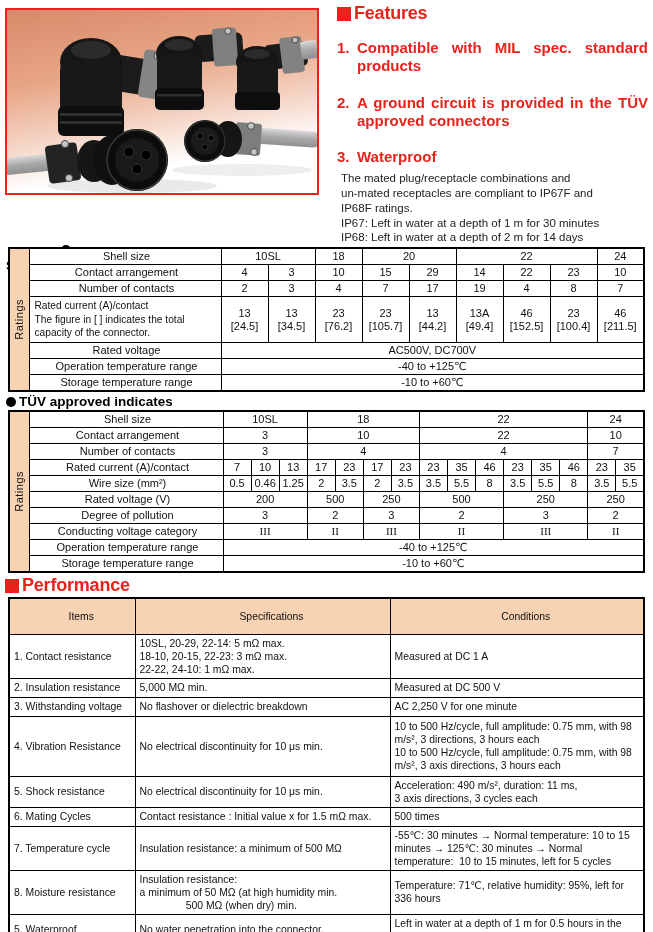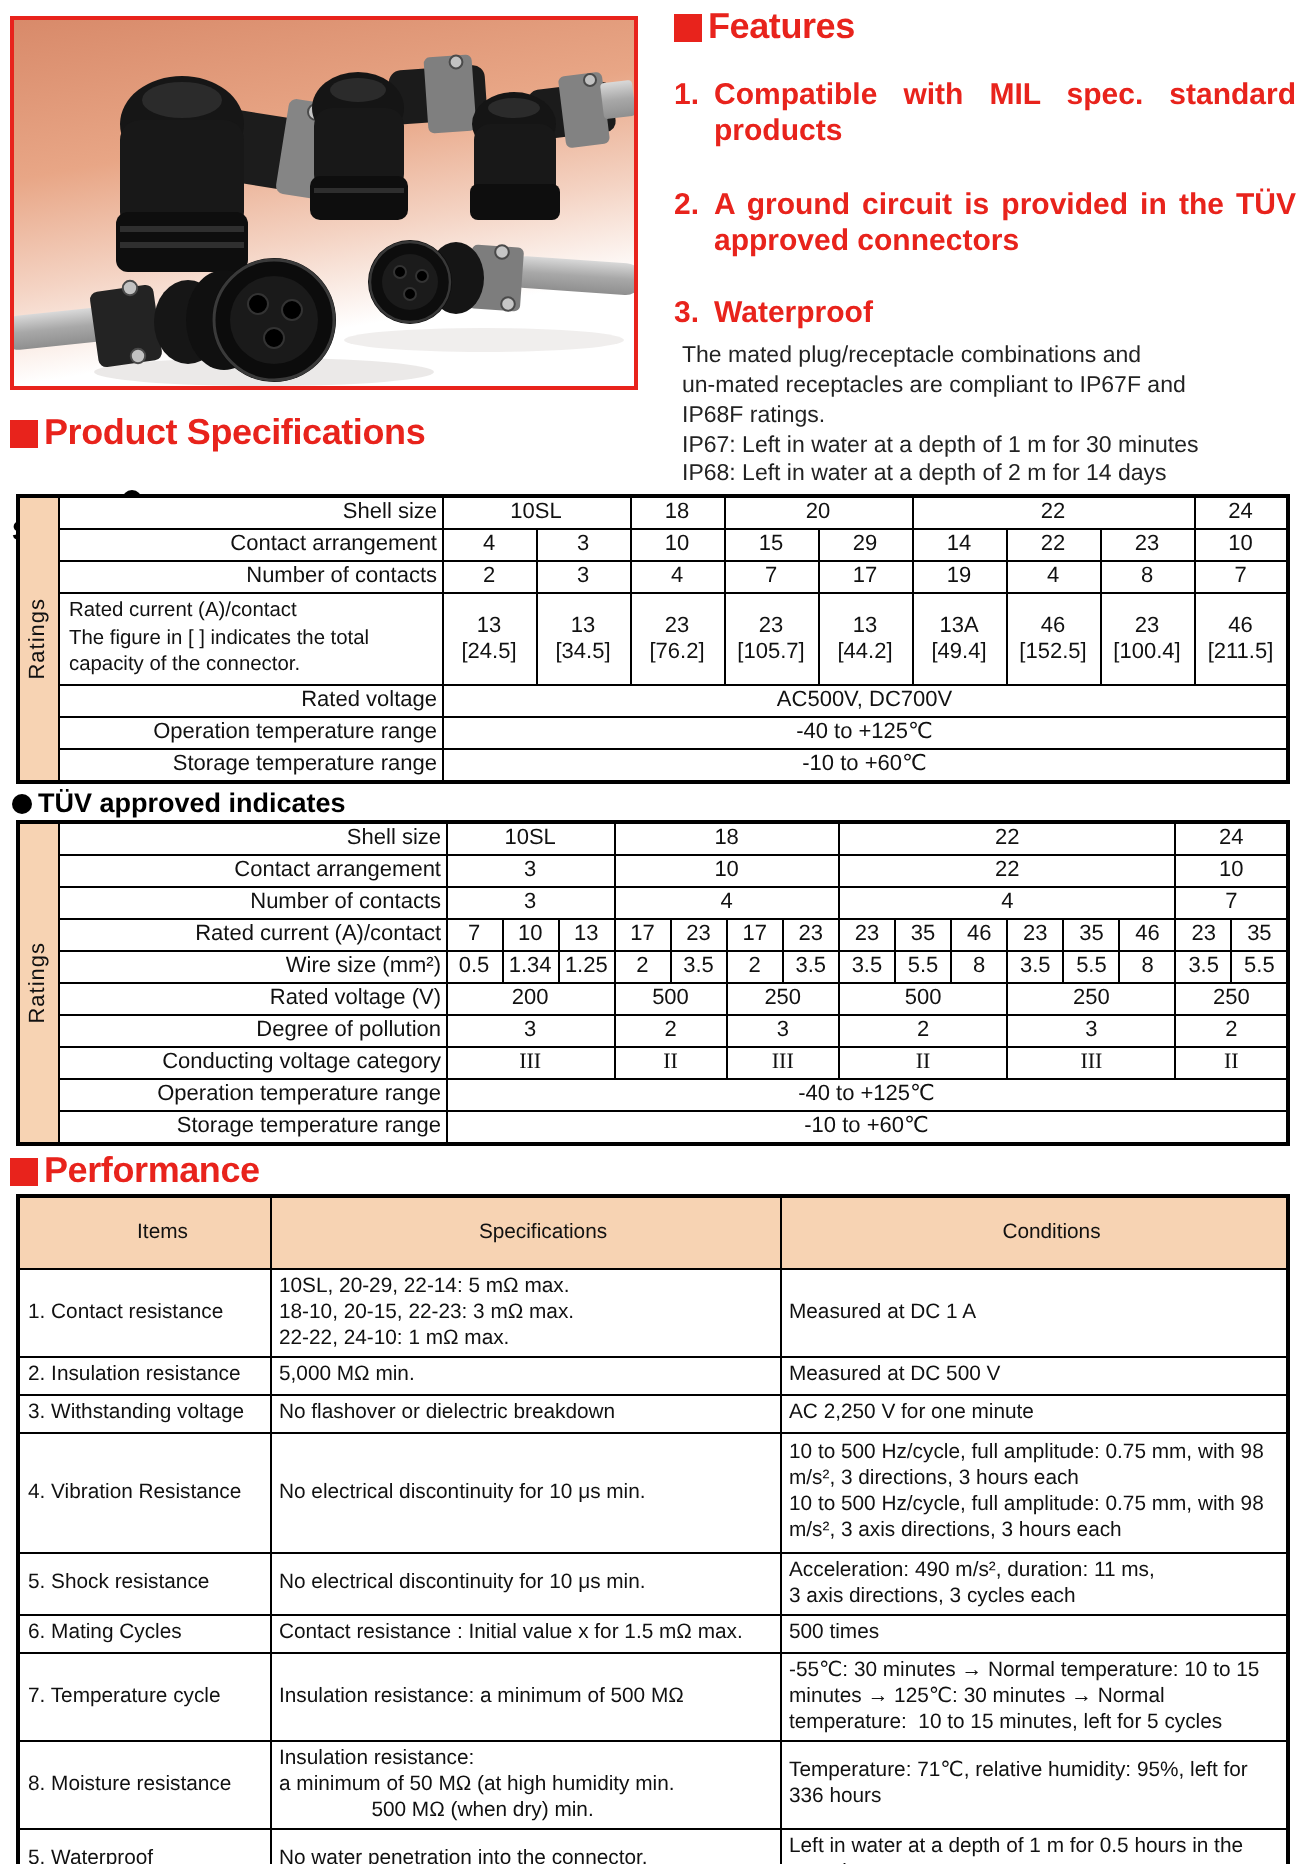--- a/index.html
+++ b/index.html
@@ -31,21 +31,21 @@
   .feat-num{width:20px;flex:0 0 20px;color:var(--red);font-weight:bold;font-size:15px;line-height:1.22;}
   .feat-title{flex:1;color:var(--red);font-weight:bold;font-size:15px;line-height:1.22;text-align:justify;}
   .feat-body{margin:5px 0 0 4px;font-size:11.5px;line-height:1.28;color:#222;
              white-space:pre-line;text-align:justify;}
 
   
   table{border-collapse:collapse;table-layout:fixed;background:#fff;}
   .spec-table{position:absolute;left:8px;width:637px;border:2px solid #000;}
   .spec-table td{border:1px solid #000;font-size:11px;line-height:13px;
                  text-align:center;vertical-align:middle;padding:1px 2px;overflow:hidden;}
-  .spec-table td.lbl{text-align:right;padding-left:5px;}
+  .spec-table td.lbl{text-align:center;padding-left:5px;}
   .spec-table td.lbl-small{text-align:left;padding-left:5px;font-size:10.2px;line-height:13.5px;white-space:pre-line;}
   .spec-table td.ratings{background:var(--peach);padding:0;}
   .vert{writing-mode:vertical-rl;transform:rotate(180deg);margin:0 auto;font-size:11px;letter-spacing:0.5px;}
   .pre{white-space:pre-line;}
   .roman{font-family:"Liberation Serif","DejaVu Serif",serif;font-size:11.5px;}
 
   
   .perf-table{position:absolute;left:8px;top:597px;width:637px;border:2px solid #000;}
   .perf-table td,.perf-table th{border:1px solid #000;font-size:10.4px;line-height:13px;
       vertical-align:middle;padding:2px 4px;text-align:left;font-weight:normal;}
@@ -169,24 +169,20 @@
       <span class="feat-num">3.</span>
       <div class="feat-title">Waterproof</div>
     </div>
     <div class="feat-body">The mated plug/receptacle combinations and
 un-mated receptacles are compliant to IP67F and
 IP68F ratings.
 IP67: Left in water at a depth of 1 m for 30 minutes
 IP68: Left in water at a depth of 2 m for 14 days</div>
   </div>
 
-  <div class="sec-title abs" style="left:5px;top:206px;">
-    <span class="sq"></span>
-    <span>Product Specifications</span>
-  </div>
 
   <div class="sub-title abs" style="left:6px;top:245px;flex-direction:column;">
     <span class="dot"></span>
     <span>Standard products</span>
   </div>
 
   <table class="spec-table" style="top:247px;">
     <colgroup>
       <col style="width:20px;">
         <col style="width:192px;">
@@ -338,21 +334,21 @@
       <td>46</td>
       <td>23</td>
       <td>35</td>
       <td>46</td>
       <td>23</td>
       <td>35</td>
     </tr>
     <tr style="height:15px;">
       <td class="lbl">Wire size (mm²)</td>
       <td>0.5</td>
-      <td>1.34</td>
+      <td>0.46</td>
       <td>1.25</td>
       <td>2</td>
       <td>3.5</td>
       <td>2</td>
       <td>3.5</td>
       <td>3.5</td>
       <td>5.5</td>
       <td>8</td>
       <td>3.5</td>
       <td>5.5</td>

